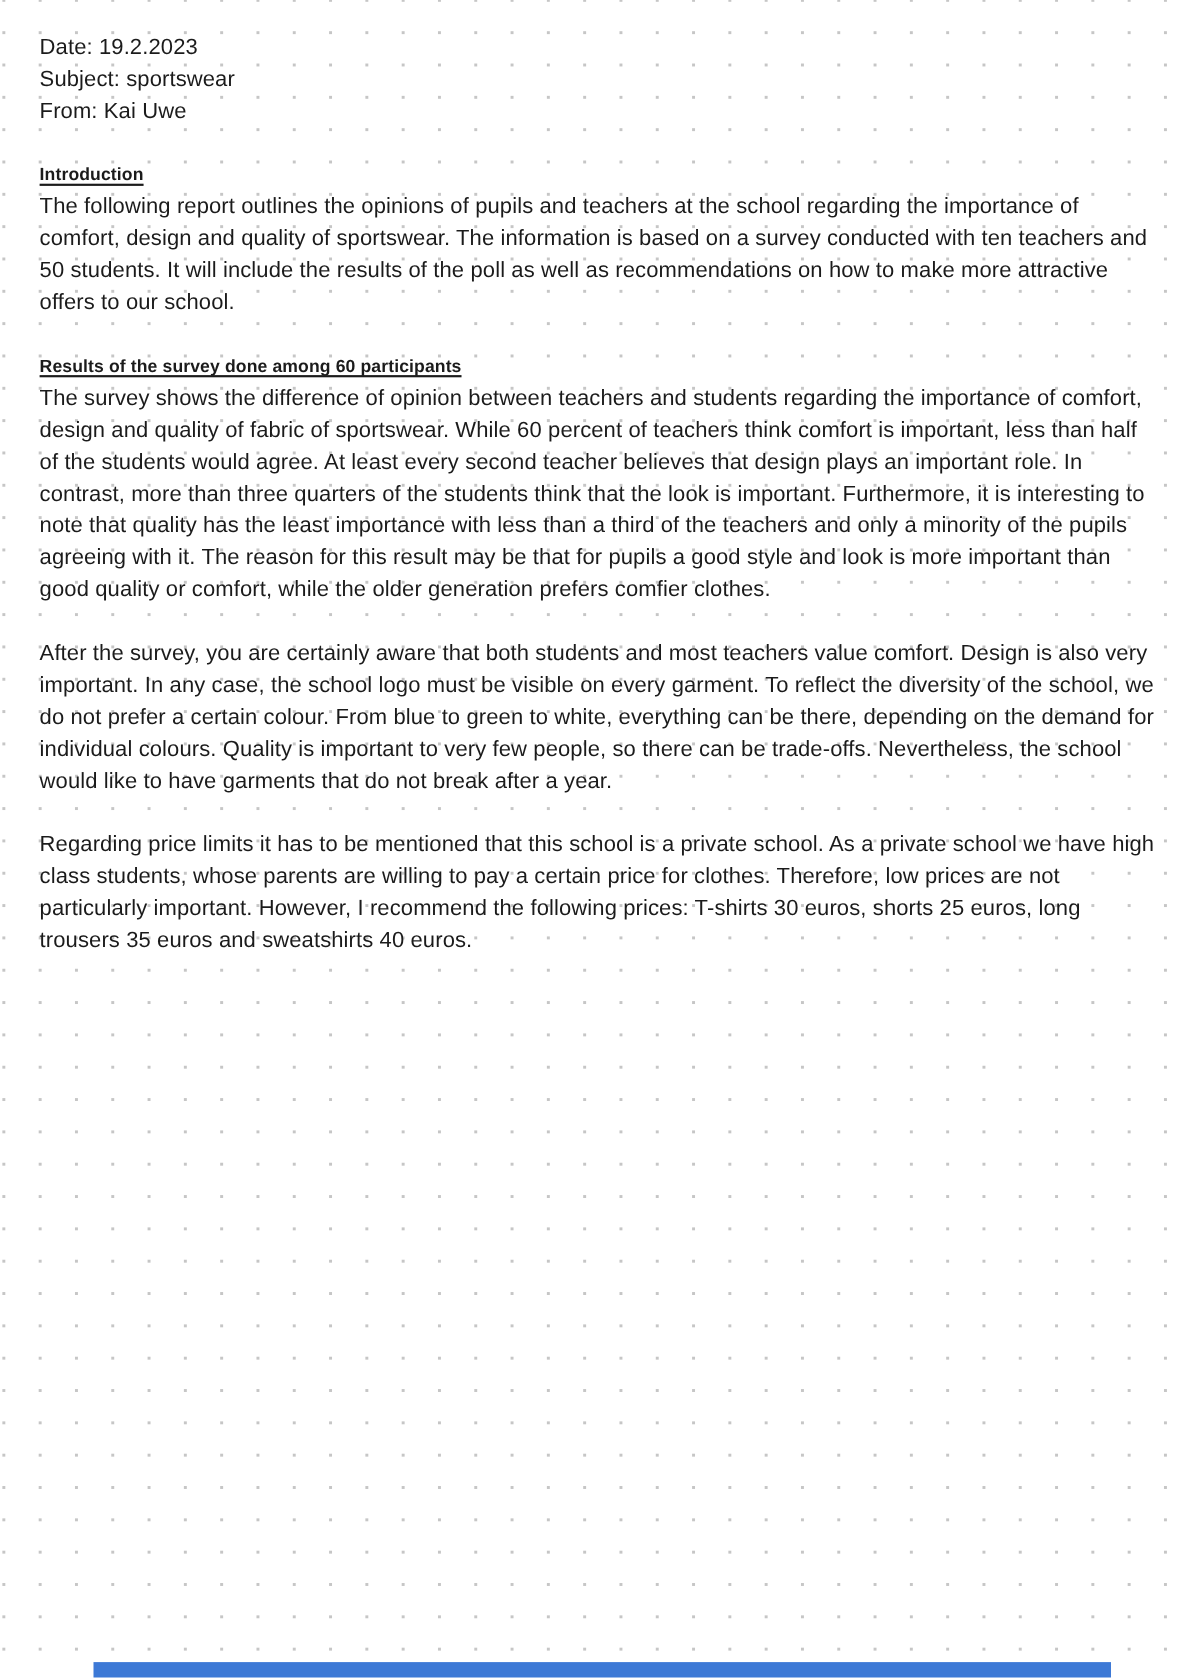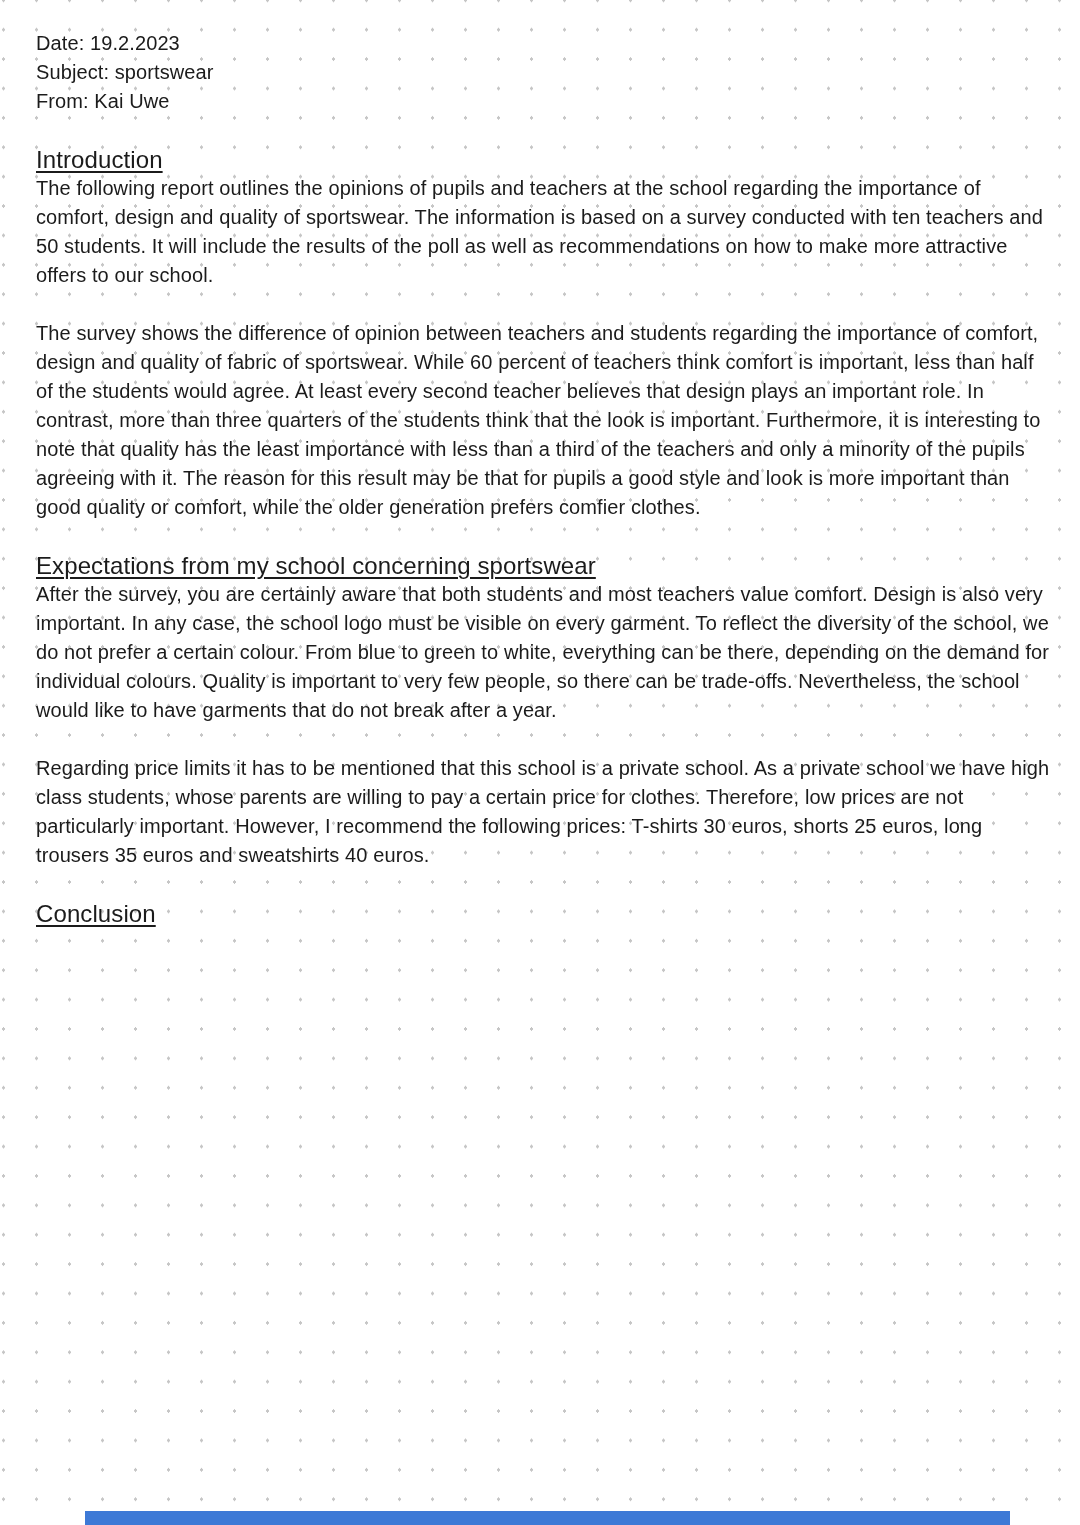--- a/index.html
+++ b/index.html
@@ -24,22 +24,22 @@
     line-height: 29px;
     letter-spacing: 0.1px;
   }
   .header-block {
     margin-bottom: 29px;
   }
   .section {
     margin-bottom: 29px;
   }
   .section-heading {
-    font-size: 24px;
-    font-weight: 400;
+    font-size: 16px;
+    font-weight: 700;
     text-decoration: underline;
     text-underline-offset: 3px;
     text-decoration-thickness: 1.5px;
   }
   .section-body {
     margin: 0;
   }
   .bottom-bar {
     position: absolute;
     left: 85px;
@@ -59,31 +59,30 @@
     <div>Subject: sportswear</div>
     <div>From: Kai Uwe</div>
   </div>
 
   <section class="section">
     <h2 class="section-heading">Introduction</h2>
     <p class="section-body">The following report outlines the opinions of pupils and teachers at the school regarding the importance of comfort, design and quality of sportswear. The information is based on a survey conducted with ten teachers and 50 students. It will include the results of the poll as well as recommendations on how to make more attractive offers to our school.</p>
   </section>
 
   <section class="section">
+    <h2 class="section-heading">Results of the survey done among 60 participants</h2>
     <p class="section-body">The survey shows the difference of opinion between teachers and students regarding the importance of comfort, design and quality of fabric of sportswear. While 60 percent of teachers think comfort is important, less than half of the students would agree. At least every second teacher believes that design plays an important role. In contrast, more than three quarters of the students think that the look is important. Furthermore, it is interesting to note that quality has the least importance with less than a third of the teachers and only a minority of the pupils agreeing with it. The reason for this result may be that for pupils a good style and look is more important than good quality or comfort, while the older generation prefers comfier clothes.</p>
   </section>
 
   <section class="section">
-    <h2 class="section-heading">Expectations from my school concerning sportswear</h2>
     <p class="section-body">After the survey, you are certainly aware that both students and most teachers value comfort. Design is also very important. In any case, the school logo must be visible on every garment. To reflect the diversity of the school, we do not prefer a certain colour. From blue to green to white, everything can be there, depending on the demand for individual colours. Quality is important to very few people, so there can be trade-offs. Nevertheless, the school would like to have garments that do not break after a year.</p>
   </section>
 
   <section class="section">
     <p class="section-body">Regarding price limits it has to be mentioned that this school is a private school. As a private school we have high class students, whose parents are willing to pay a certain price for clothes. Therefore, low prices are not particularly important. However, I recommend the following prices: T-shirts 30 euros, shorts 25 euros, long trousers 35 euros and sweatshirts 40 euros.</p>
   </section>
 
   <section class="section">
-    <h2 class="section-heading">Conclusion</h2>
   </section>
 
 </div>
 
 <div class="bottom-bar"></div>
 
 </body></html>

